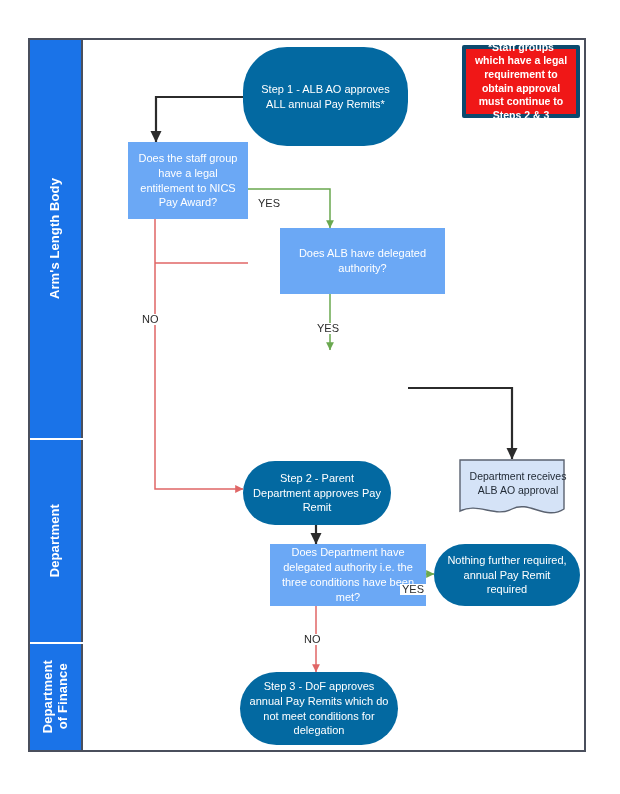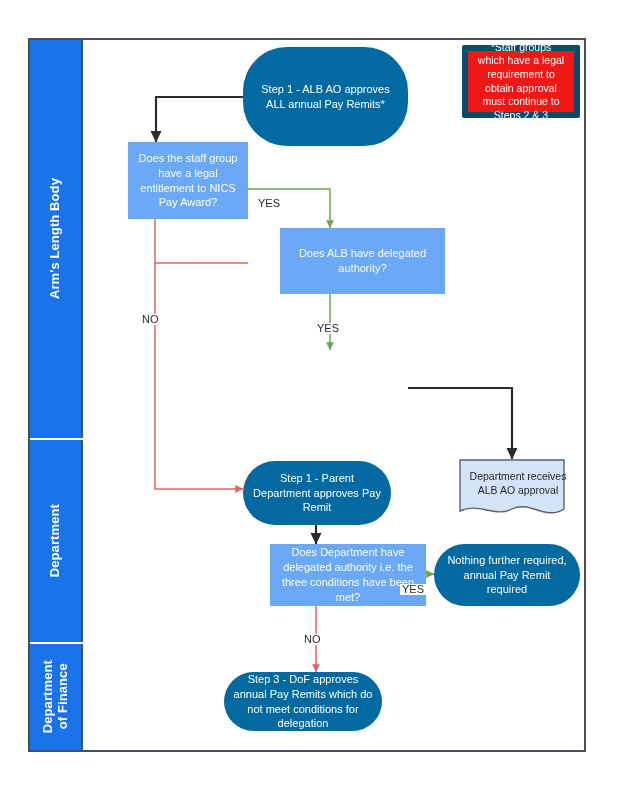--- a/index.html
+++ b/index.html
@@ -86,24 +86,25 @@
     background: #0369a1;
     border-radius: 44px;
   }
   .node.decision {
     background: #6ba8f5;
     border-radius: 0;
     margin-left: 32px;
   }
   .node.alert {
     background: #f01717;
-    border: 6px solid #0c4a6e;
+    border: 4px solid #0c4a6e;
     border-radius: 2px;
     font-size: 10.5px;
     line-height: 1.3;
+    font-weight: bold;
   }
   .doc-wrap {
     position: absolute;
   }
   .doc-svg {
     position: absolute;
     left: 0;
     top: 0;
   }
   .doc-text {
@@ -214,27 +215,27 @@
   <div class="node decision" style="left:248px; top:228px; width:165px; height:66px;">Does ALB have delegated authority?</div>
 
 
   <div class="doc-wrap" style="left:459px; top:459px; width:118px; height:62px;">
     <svg class="doc-svg" width="106" height="62" viewBox="0 0 106 62">
       <path d="M1,1 L105,1 L105,50 C87,62 70,41 53,50 C36,59 19,43 1,52 Z" fill="#d5e3f7" stroke="#5a6270" stroke-width="1.4"></path>
     </svg>
     <div class="doc-text">Department receives ALB AO approval</div>
   </div>
 
-  <div class="node rounded" style="left:243px; top:461px; width:148px; height:64px;">Step 1 - Parent Department approves Pay Remit</div>
+  <div class="node rounded" style="left:243px; top:461px; width:148px; height:64px;">Step 2 - Parent Department approves Pay Remit</div>
 
   <div class="node decision" style="left:238px; top:544px; width:156px; height:62px;">Does Department have delegated authority i.e. the three conditions have been met?</div>
 
   <div class="node rounded" style="left:434px; top:544px; width:146px; height:62px;">Nothing further required, annual Pay Remit required</div>
 
-  <div class="node rounded" style="left:224px; top:672px; width:158px; height:59px;">Step 3 - DoF approves annual Pay Remits which do not meet conditions for delegation</div>
+  <div class="node rounded" style="left:240px; top:672px; width:158px; height:73px;">Step 3 - DoF approves annual Pay Remits which do not meet conditions for delegation</div>
 
   <div class="edge-label" style="left:256px; top:182px;">YES</div>
 
   <div class="edge-label" style="left:140px; top:298px;">NO</div>
 
   <div class="edge-label" style="left:315px; top:307px;">YES</div>
 
   <div class="edge-label" style="left:400px; top:568px;">YES</div>
 
   <div class="edge-label" style="left:302px; top:618px;">NO</div>

